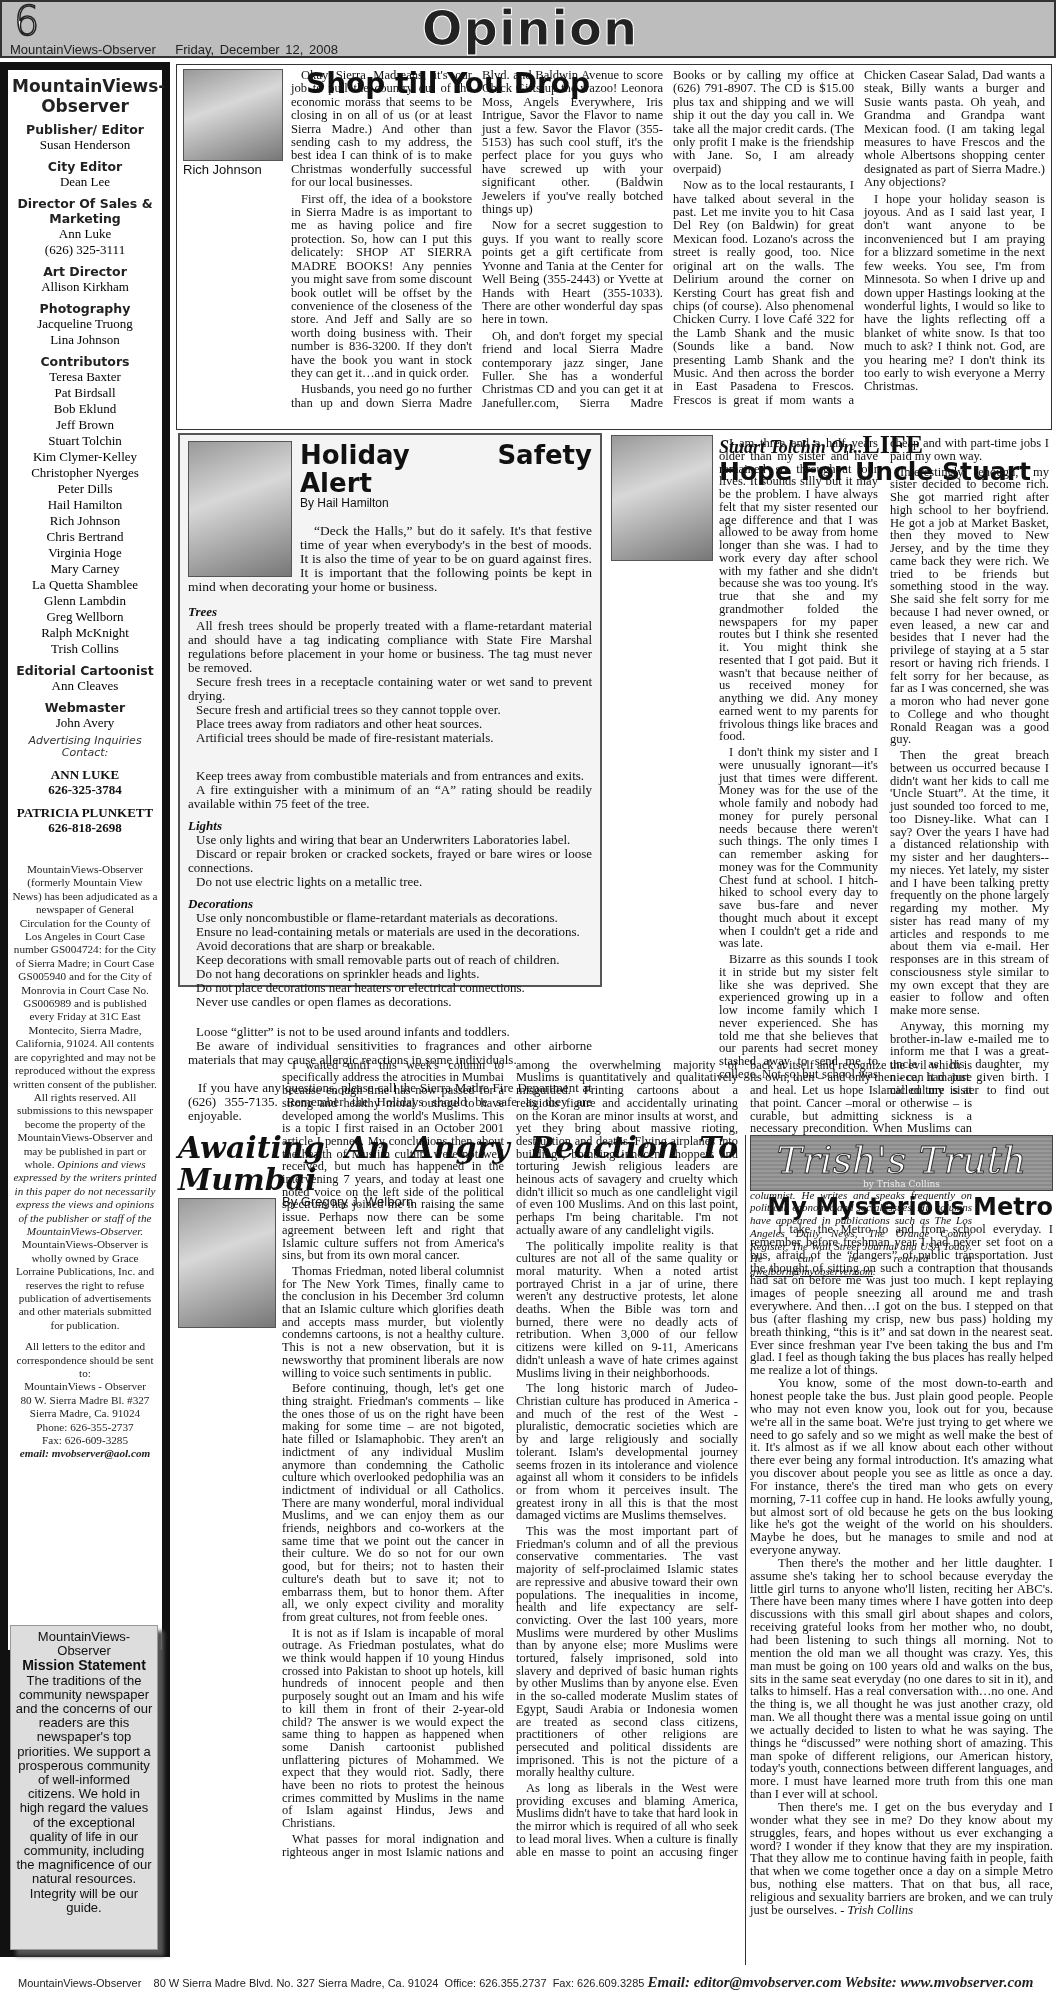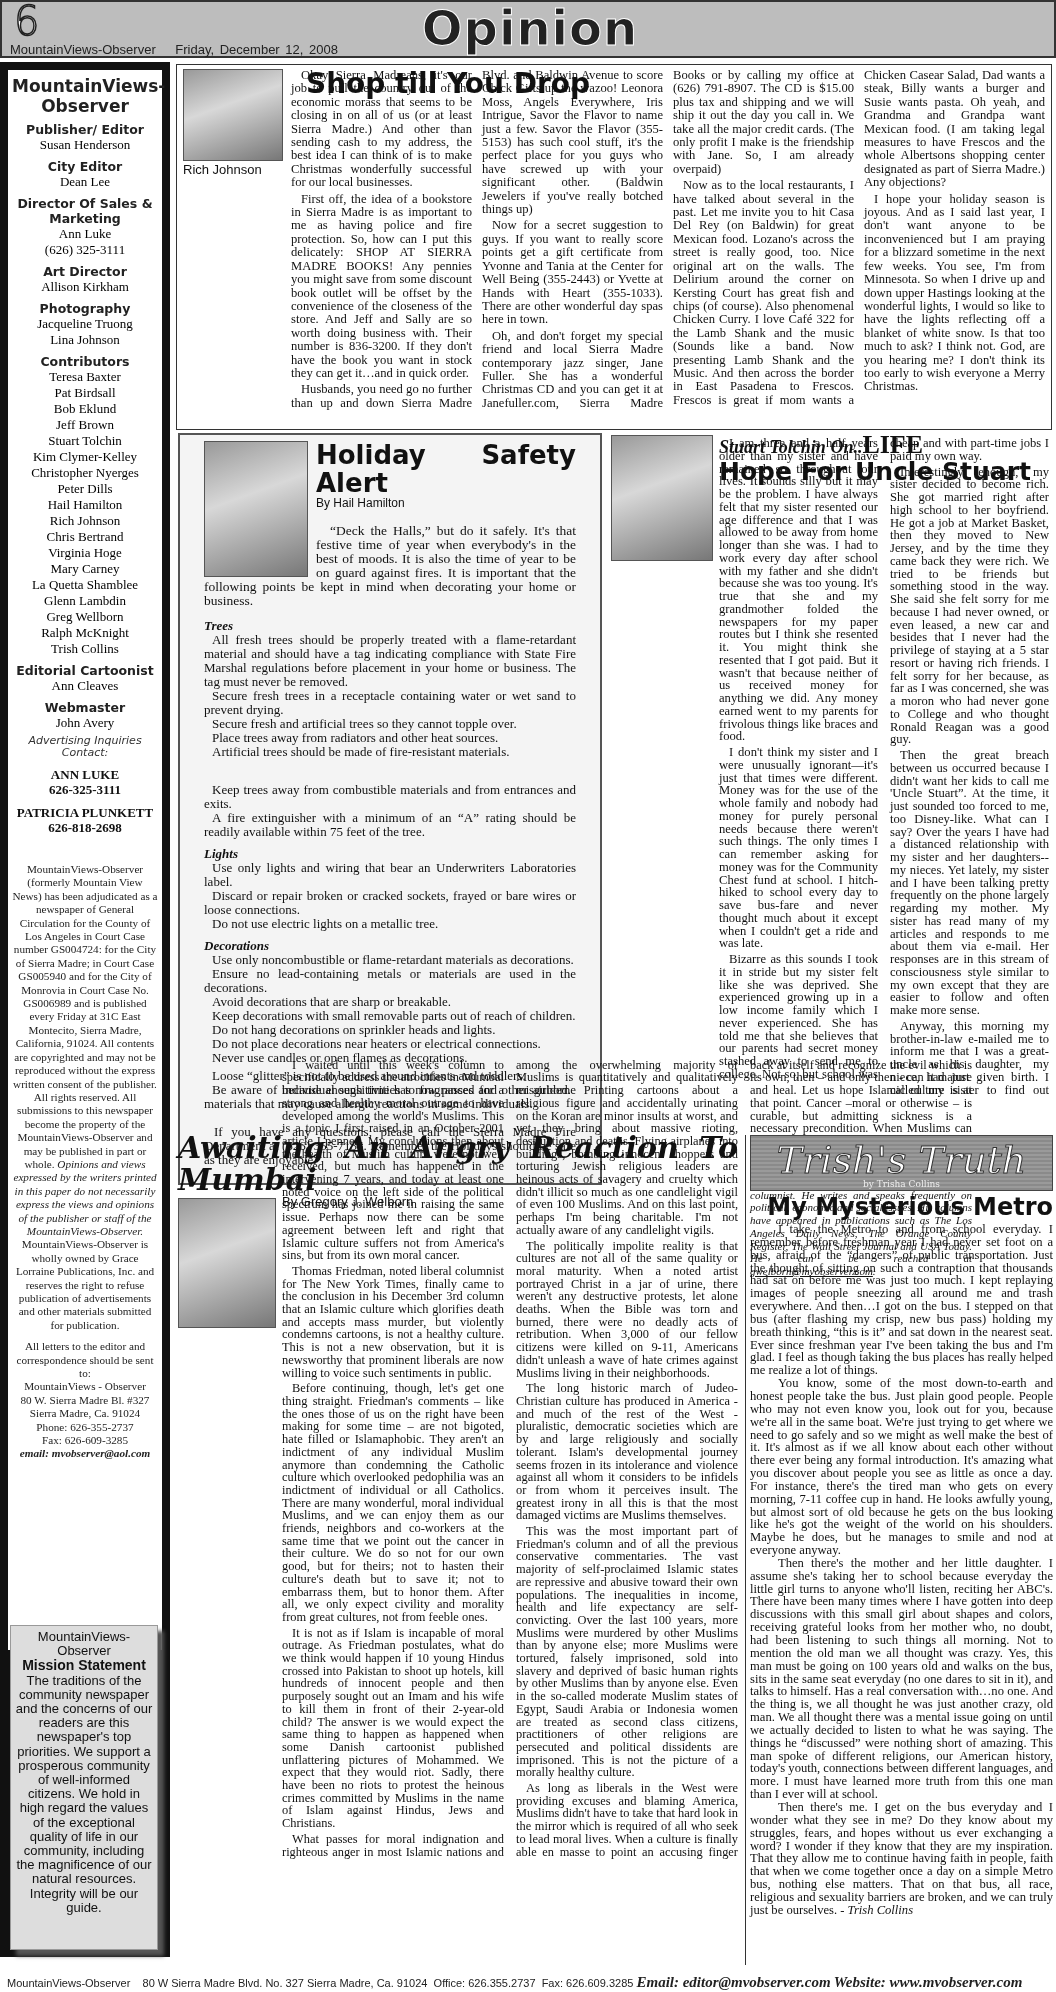--- a/index.html
+++ b/index.html
@@ -14,21 +14,21 @@
 .sb-brand{font-family:"DejaVu Sans",sans-serif;font-weight:bold;font-size:17px;line-height:20px;color:#222}
 .sb-role{font-family:"DejaVu Sans",sans-serif;font-weight:bold;font-size:12.5px;margin-top:6px;color:#222;line-height:15px}
 .sb-name{font-size:13px;line-height:16px;color:#000000}
 .sb-italic{font-family:"DejaVu Sans",sans-serif;font-style:italic;font-size:11px;color:#333;margin-top:4px;line-height:12px}
 .sb-bold{font-weight:bold;font-size:13px;line-height:15px;margin-top:8px}
 .sb-legal{font-size:11.2px;line-height:13.4px;color:#222;margin-top:28px}
 .sb-legal i{font-style:italic}
 .sb-letters{font-size:11.2px;line-height:13.4px;color:#222;margin-top:8px}
 .mission{position:absolute;left:10px;top:1625px;width:148px;height:325px;background:#ddd;border:1px solid #999;box-shadow:6px 6px 4px #555;text-align:center;font-family:"Liberation Sans",sans-serif;font-size:13px;line-height:14.2px;padding:4px}
 .mission b{font-size:14px}
-.footer{position:absolute;left:0;top:1974px;width:1056px;height:18px;font-family:"Liberation Sans",sans-serif;font-size:11px;color:#222;padding-left:7px;white-space:nowrap}
+.footer{position:absolute;left:0;top:1974px;width:1056px;height:18px;font-family:"Liberation Sans",sans-serif;font-size:11px;color:#222;padding-left:18px;white-space:nowrap}
 .footer .em{font-family:"Liberation Serif",serif;font-weight:bold;font-style:italic;font-size:15px}
 .article{position:absolute;font-size:12.6px;line-height:13.4px;text-align:justify}
 .article p{text-indent:10px;margin-bottom:3px}
 .photo{background:linear-gradient(160deg,#999,#d8d8d8 40%,#777);border:1px solid #555;float:left}
 .h-sans{font-family:"DejaVu Sans",sans-serif;font-weight:bold;color:#111}
 .byline{font-family:"Liberation Sans",sans-serif;font-size:12px}
 .box{border:2px solid #555;background:#f4f4f4}
 .subhead{font-style:italic;font-weight:bold;margin-top:8px}
 .trish-banner{height:56px;background:repeating-linear-gradient(0deg,#8a8a8a 0 2px,#9a9a9a 2px 4px);border:1px solid #444;text-align:center;color:#fff;font-family:"DejaVu Serif",serif;font-style:italic;font-size:38px;-webkit-text-stroke:1px #333;line-height:48px;position:relative}
 .trish-by{position:absolute;left:0;right:0;bottom:1px;font-size:9px;-webkit-text-stroke:0;color:#eee;font-style:normal;line-height:10px}
@@ -82,21 +82,21 @@
         <div class="sb-name">Trish Collins</div>
         <div class="sb-role">Editorial Cartoonist</div>
         <div class="sb-name">Ann Cleaves</div>
         <div class="sb-role">Webmaster</div>
         <div class="sb-name">John Avery</div>
       </div>
     <div class="sb-italic">Advertising Inquiries Contact:</div>
     <div id="ad-contacts">
         <div class="sb-bold">
           <div>ANN LUKE</div>
-          <div>626-325-3111</div>
+          <div>626-325-3784</div>
         </div>
         <div class="sb-bold">
           <div>PATRICIA PLUNKETT</div>
           <div>626-818-2698</div>
         </div>
       </div>
     <div class="sb-legal">
       <span>MountainViews-Observer (formerly Mountain View News) has been adjudicated as a newspaper of General Circulation for the County of Los Angeles in Court Case number GS004724: for the City of Sierra Madre; in Court Case GS005940 and for the City of Monrovia in Court Case No. GS006989 and is published every Friday at 31C East Montecito, Sierra Madre, California, 91024. All contents are copyrighted and may not be reproduced without the express written consent of the publisher. All rights reserved. All submissions to this newspaper become the property of the MountainViews-Observer and may be published in part or whole.</span>
       <i>Opinions and views expressed by the writers printed in this paper do not necessarily express the views and opinions of the publisher or staff of the MountainViews-Observer.</i>
       <span>MountainViews-Observer is wholly owned by Grace Lorraine Publications, Inc. and reserves the right to refuse publication of advertisements and other materials submitted for publication.</span>
@@ -130,21 +130,21 @@
       <p>Okay Sierra Madreans, it's our job to pull the country out of the economic morass that seems to be closing in on all of us (or at least Sierra Madre.) And other than sending cash to my address, the best idea I can think of is to make Christmas wonderfully successful for our local businesses.</p>
       <p>First off, the idea of a bookstore in Sierra Madre is as important to me as having police and fire protection. So, how can I put this delicately: SHOP AT SIERRA MADRE BOOKS! Any pennies you might save from some discount book outlet will be offset by the convenience of the closeness of the store. And Jeff and Sally are so worth doing business with. Their number is 836-3200. If they don't have the book you want in stock they can get it…and in quick order.</p>
       <p>Husbands, you need go no further than up and down Sierra Madre Blvd. and Baldwin Avenue to score Chick Gifts up the wazoo! Leonora Moss, Angels Everywhere, Iris Intrigue, Savor the Flavor to name just a few. Savor the Flavor (355-5153) has such cool stuff, it's the perfect place for you guys who have screwed up with your significant other. (Baldwin Jewelers if you've really botched things up)</p>
       <p>Now for a secret suggestion to guys. If you want to really score points get a gift certificate from Yvonne and Tania at the Center for Well Being (355-2443) or Yvette at Hands with Heart (355-1033). There are other wonderful day spas here in town.</p>
       <p>Oh, and don't forget my special friend and local Sierra Madre contemporary jazz singer, Jane Fuller. She has a wonderful Christmas CD and you can get it at Janefuller.com, Sierra Madre Books or by calling my office at (626) 791-8907. The CD is $15.00 plus tax and shipping and we will ship it out the day you call in. We take all the major credit cards. (The only profit I make is the friendship with Jane. So, I am already overpaid)</p>
       <p>Now as to the local restaurants, I have talked about several in the past. Let me invite you to hit Casa Del Rey (on Baldwin) for great Mexican food. Lozano's across the street is really good, too. Nice original art on the walls. The Delirium around the corner on Kersting Court has great fish and chips (of course). Also phenomenal Chicken Curry. I love Café 322 for the Lamb Shank and the music (Sounds like a band. Now presenting Lamb Shank and the Music. And then across the border in East Pasadena to Frescos. Frescos is great if mom wants a Chicken Casear Salad, Dad wants a steak, Billy wants a burger and Susie wants pasta. Oh yeah, and Grandma and Grandpa want Mexican food. (I am taking legal measures to have Frescos and the whole Albertsons shopping center designated as part of Sierra Madre.) Any objections?</p>
       <p>I hope your holiday season is joyous. And as I said last year, I don't want anyone to be inconvenienced but I am praying for a blizzard sometime in the next few weeks. You see, I'm from Minnesota. So when I drive up and down upper Hastings looking at the wonderful lights, I would so like to have the lights reflecting off a blanket of white snow. Is that too much to ask? I think not. God, are you hearing me? I don't think its too early to wish everyone a Merry Christmas.</p>
     </div>
 </div>
 
-<div class="article box" style="left:178px;top:433px;width:424px;height:752px;padding:6px 24px;">
+<div class="article box" style="left:178px;top:433px;width:424px;height:554px;padding:6px 8px;">
   <div class="photo" style="width:104px;height:136px;margin-right:8px"></div>
   <div class="h-sans" style="font-size:26px;line-height:28px">Holiday Safety Alert</div>
   <div class="byline" style="margin-bottom:14px">By Hail Hamilton</div>
   <p style="text-indent:14px;font-size:13.5px;line-height:14px">“Deck the Halls,” but do it safely. It's that festive time of year when everybody's in the best of moods. It is also the time of year to be on guard against fires. It is important that the following points be kept in mind when decorating your home or business.</p>
   <div style="clear:both"></div>
   <div id="safety-sections" style="font-size:13px;line-height:14px">
       <div class="subhead">Trees</div>
       <p style="text-indent: 8px; margin-bottom: 0px;">All fresh trees should be properly treated with a flame-retardant material and should have a tag indicating compliance with State Fire Marshal regulations before placement in your home or business. The tag must never be removed.</p>
       <p style="text-indent: 8px; margin-bottom: 0px;">Secure fresh trees in a receptacle containing water or wet sand to prevent drying.</p>
       <p style="text-indent: 8px; margin-bottom: 0px;">Secure fresh and artificial trees so they cannot topple over.</p>
@@ -156,21 +156,21 @@
       <p style="text-indent: 8px; margin-bottom: 0px;">Use only lights and wiring that bear an Underwriters Laboratories label.</p>
       <p style="text-indent: 8px; margin-bottom: 0px;">Discard or repair broken or cracked sockets, frayed or bare wires or loose connections.</p>
       <p style="text-indent: 8px; margin-bottom: 1px;">Do not use electric lights on a metallic tree.</p>
       <div class="subhead">Decorations</div>
       <p style="text-indent: 8px; margin-bottom: 0px;">Use only noncombustible or flame-retardant materials as decorations.</p>
       <p style="text-indent: 8px; margin-bottom: 0px;">Ensure no lead-containing metals or materials are used in the decorations.</p>
       <p style="text-indent: 8px; margin-bottom: 0px;">Avoid decorations that are sharp or breakable.</p>
       <p style="text-indent: 8px; margin-bottom: 0px;">Keep decorations with small removable parts out of reach of children.</p>
       <p style="text-indent: 8px; margin-bottom: 0px;">Do not hang decorations on sprinkler heads and lights.</p>
       <p style="text-indent: 8px; margin-bottom: 0px;">Do not place decorations near heaters or electrical connections.</p>
-      <p style="text-indent: 8px; margin-bottom: 4px; font-family: Liberation Serif, serif;">Never use candles or open flames as decorations.</p>
+      <p style="text-indent: 8px; margin-bottom: 16px; font-family: Liberation Serif, serif;">Never use candles or open flames as decorations.</p>
       <p style="text-indent: 8px; margin-bottom: 0px;">Loose “glitter” is not to be used around infants and toddlers.</p>
       <p style="text-indent: 8px; margin-bottom: 0px;">Be aware of individual sensitivities to fragrances and other airborne materials that may cause allergic reactions in some individuals.</p>
     </div>
   <p style="margin-top:14px;font-size:13px;line-height:14px">If you have any questions, please call the Sierra Madre Fire Department at (626) 355-7135. Remember the Holidays should be safe as they are enjoyable.</p>
 </div>
 
 <div class="article" style="left:607px;top:433px;width:446px;height:690px;padding:2px 4px;font-size:12.6px;line-height:12.75px;">
   <div class="photo" style="width:102px;height:126px;margin:0 6px 2px 0"></div>
   <div style="font-style:italic;font-weight:bold;font-size:18px;line-height:20px">
     <span>Stuart Tolchin On..</span><span style="font-style:normal;font-size:26px">LIFE</span>

